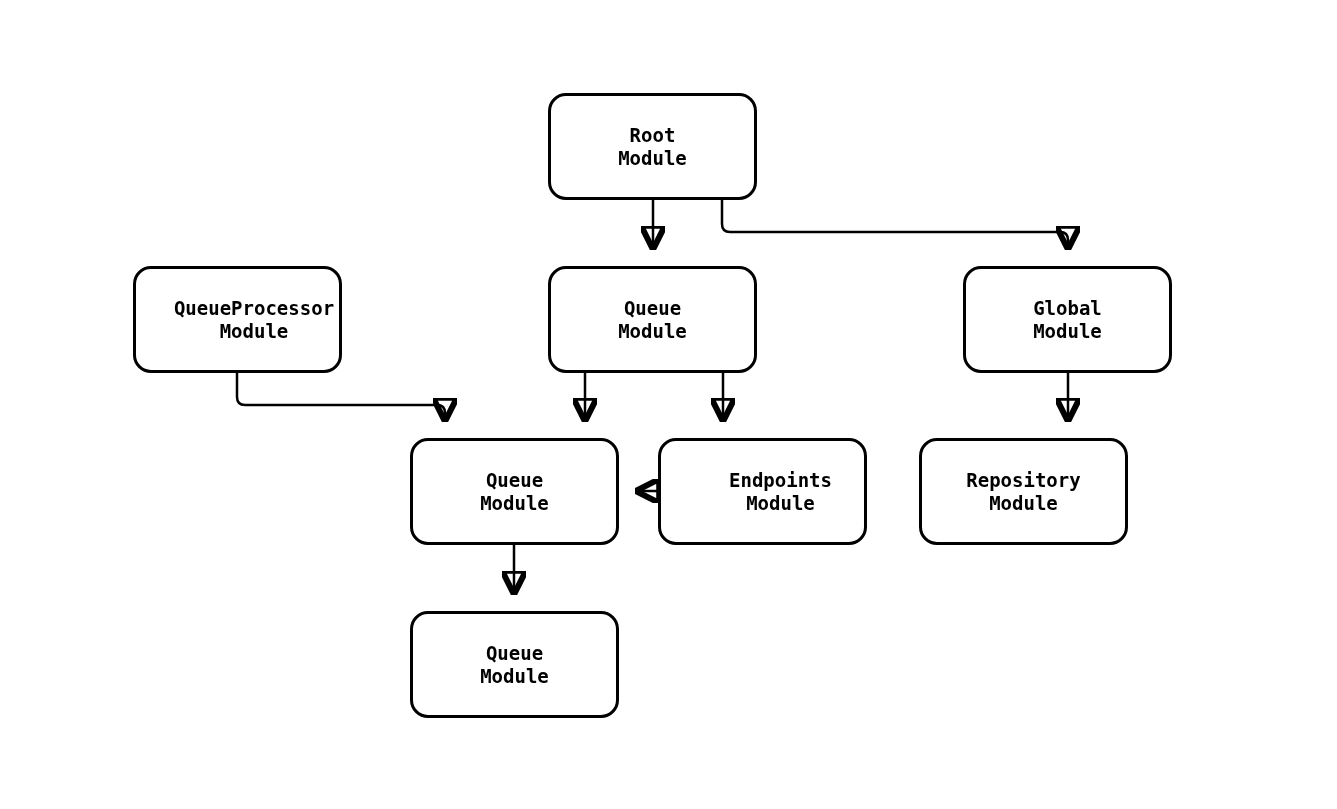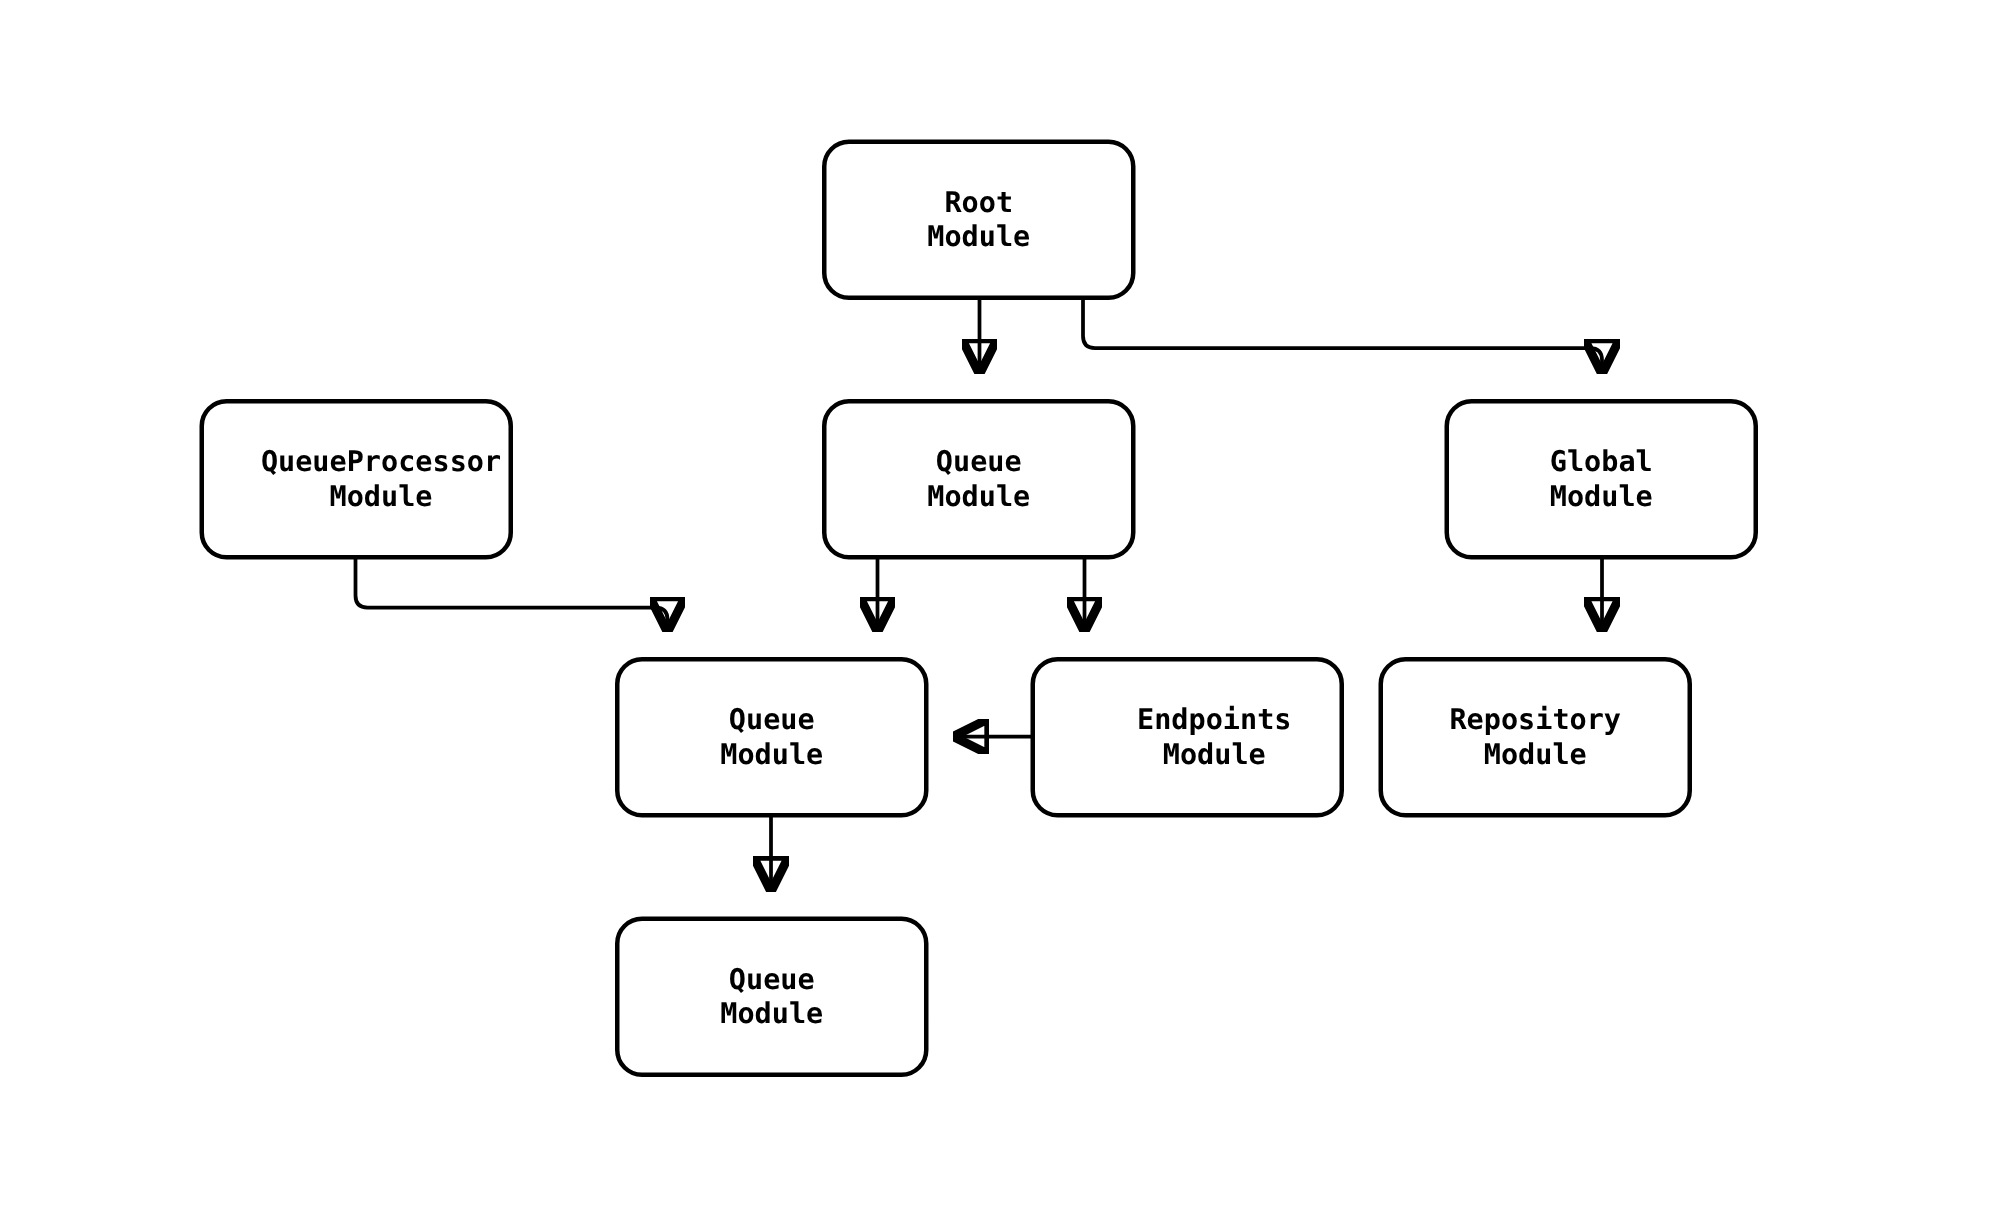--- a/index.html
+++ b/index.html
@@ -48,21 +48,21 @@
     text-align: center;
     white-space: pre-line;
     letter-spacing: 0px;
   }
   
   .pos-root          { left: 548px; top: 93px;  }
   .pos-queueprocessor{ left: 133px; top: 266px; padding-left: 33px; }
   .pos-server        { left: 548px; top: 266px; }
   .pos-global        { left: 963px; top: 266px; }
   .pos-core          { left: 410px; top: 438px; }
-  .pos-endpoints     { left: 687px; top: 438px; padding-left: 36px; }
+  .pos-endpoints     { left: 658px; top: 438px; padding-left: 36px; }
   .pos-repository    { left: 919px; top: 438px; }
   .pos-queue         { left: 410px; top: 611px; }
 </style>
 </head>
 <body>
 
 <div class="canvas">
 
   <svg class="edges-layer" width="1337" height="809" viewBox="0 0 1337 809" xmlns="http://www.w3.org/2000/svg">
     <defs>

